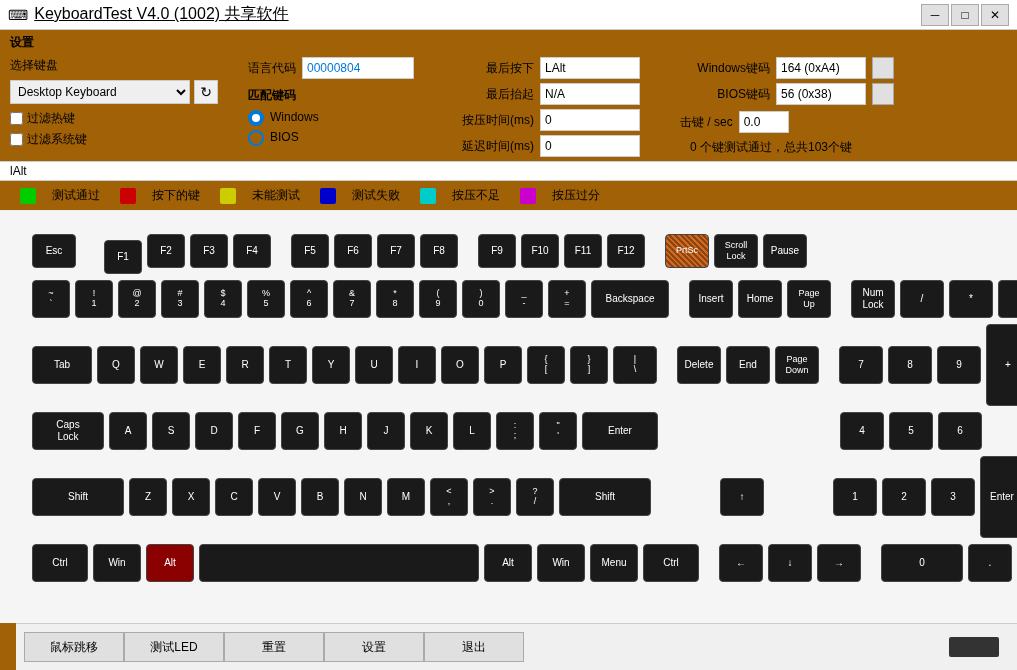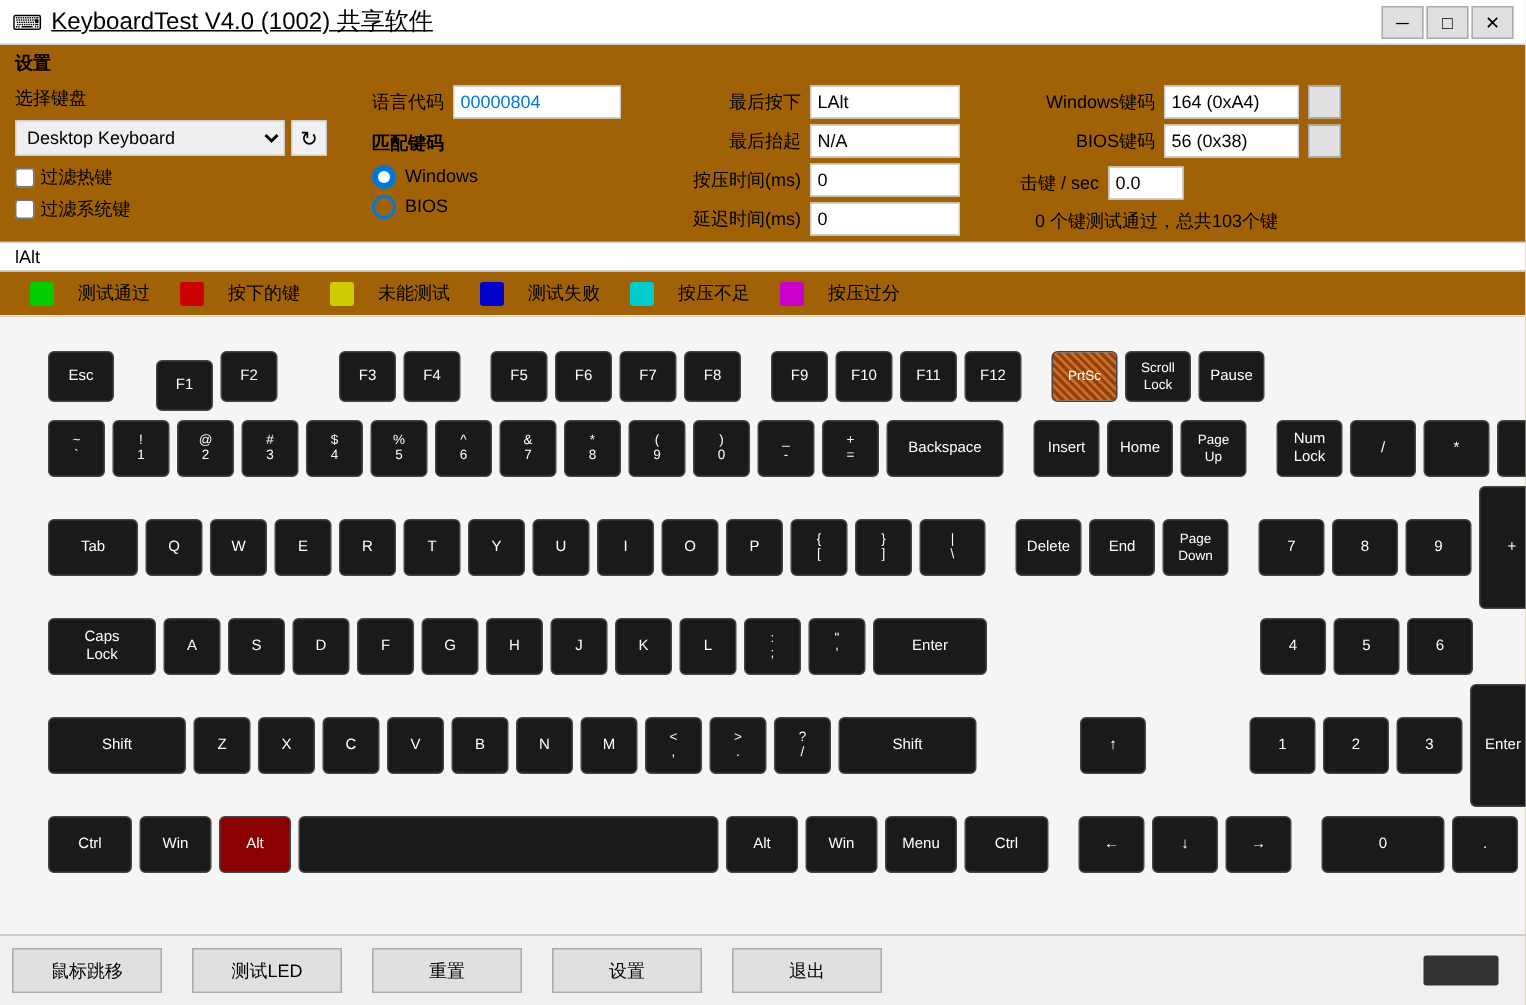--- a/index.html
+++ b/index.html
@@ -230,24 +230,24 @@
       line-height: 1.1;
     }
     .key-top { font-size: 9px; }
     .key-bot { font-size: 9px; }
 
     
     .bottom-bar {
       display: flex;
       align-items: center;
       justify-content: center;
-      gap: 20px;
       padding: 8px;
       border-top: 1px solid #ccc;
       background: #f0f0f0;
+      margin-left: 16px;
     }
     .bottom-btn {
       width: 100px; height: 30px;
       background: #e0e0e0;
       border: 1px solid #aaa;
       cursor: pointer;
       font-size: 12px;
       display: flex; align-items: center; justify-content: center;
     }
     .bottom-right {
@@ -402,21 +402,21 @@
     </div>
   </div>
 
   <div class="keyboard-area">
 
     <div class="key-row">
       <div class="key key-fn-row" style="min-width:44px;">Esc</div>
       <div style="min-width:18px;"></div>
       <div class="key key-fn-row" style="min-width:38px;margin-top:13px;">F1</div>
       <div class="key key-fn-row" style="min-width:38px;">F2</div>
-      <div class="key key-fn-row" style="min-width:38px;margin-left:36px;">F3</div>
+      <div class="key key-fn-row" style="min-width:38px;">F3</div>
       <div class="key key-fn-row" style="min-width:38px;">F4</div>
       <div style="min-width:10px;"></div>
       <div class="key key-fn-row" style="min-width:38px;">F5</div>
       <div class="key key-fn-row" style="min-width:38px;">F6</div>
       <div class="key key-fn-row" style="min-width:38px;">F7</div>
       <div class="key key-fn-row" style="min-width:38px;text-align:center;">F8</div>
       <div style="min-width:10px;"></div>
       <div class="key key-fn-row" style="min-width:38px;">F9</div>
       <div class="key key-fn-row" style="min-width:38px;">F10</div>
       <div class="key key-fn-row" style="min-width:38px;">F11</div>

